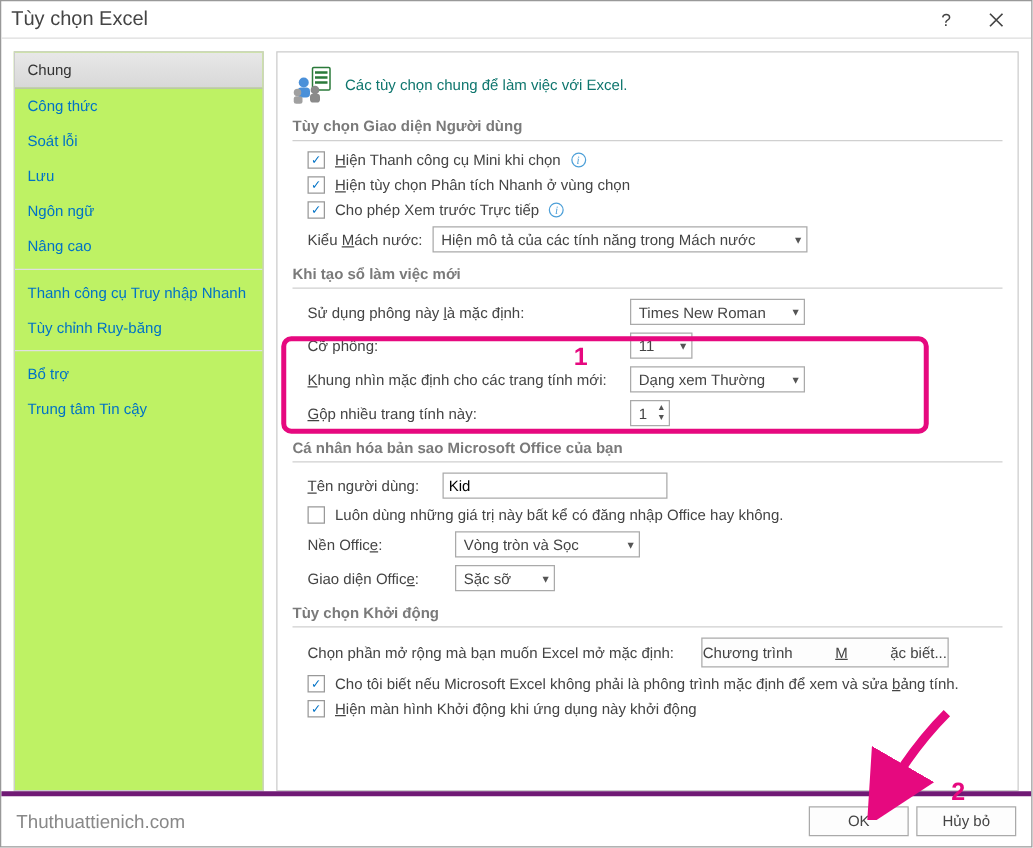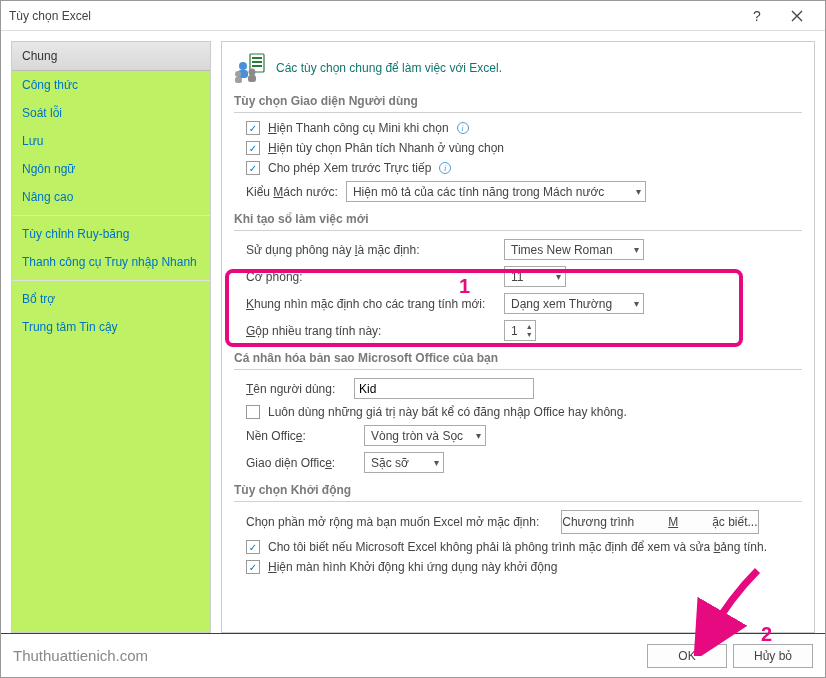--- a/index.html
+++ b/index.html
@@ -14,21 +14,21 @@
     position: relative;
     border: 1px solid #999;
   }
   .titlebar {
     height: 30px;
     display: flex;
     align-items: center;
     padding: 0 8px;
     border-bottom: 1px solid #ddd;
   }
-  .titlebar .title { flex: 1; font-size: 12px; }
+  .titlebar .title { flex: 1; font-size: 16px; }
   .titlebar .tbtn {
     width: 40px; height: 30px;
     display: flex; align-items: center; justify-content: center;
     font-size: 14px; color: #444;
   }
   .body {
     display: flex;
     height: 602px;
     padding: 10px 10px 0 10px;
     gap: 10px;
@@ -155,21 +155,21 @@
     position: absolute;
     left: 680px; top: 565px;
     width: 90px; height: 90px;
     z-index: 11;
     pointer-events:none;
   }
   .footer {
     position: absolute;
     bottom: 0; left: 0; right: 0;
     height: 44px;
-    border-top: 1px solid #701a75;
+    border-top: 4px solid #701a75;
     display: flex;
     align-items: center;
     padding: 0 12px;
     gap: 6px;
   }
   .footer .watermark { flex:1; color:#888; font-size:15px; }
   .btn {
     border: 1px solid #aaa;
     background: #fdfdfd;
     height: 24px;
@@ -195,22 +195,22 @@
 
 <div class="body">
   <div class="sidebar">
     <div class="sidebar-item selected">Chung</div>
     <div class="sidebar-item">Công thức</div>
     <div class="sidebar-item">Soát lỗi</div>
     <div class="sidebar-item">Lưu</div>
     <div class="sidebar-item">Ngôn ngữ</div>
     <div class="sidebar-item">Nâng cao</div>
     <div class="sidebar-sep"></div>
+    <div class="sidebar-item">Thanh công cụ Truy nhập Nhanh</div>
     <div class="sidebar-item">Tùy chỉnh Ruy-băng</div>
-    <div class="sidebar-item">Thanh công cụ Truy nhập Nhanh</div>
     <div class="sidebar-sep"></div>
     <div class="sidebar-item">Bổ trợ</div>
     <div class="sidebar-item">Trung tâm Tin cậy</div>
   </div>
 
   <div class="main">
     <div class="header-row">
       <span class="header-icon">
         <svg width="32" height="32" viewBox="0 0 32 32">
           <rect x="16" y="2" width="14" height="18" rx="1" fill="#fff" stroke="#2a7a3a" stroke-width="1.2"></rect>
@@ -254,21 +254,21 @@
     <div class="row indent">
       <span class="label-col">
         <span>Sử dụng phông này </span><span class="ul">l</span><span>à mặc định:</span>
       </span>
       <span class="combo" style="width:140px">Times New Roman</span>
     </div>
     <div class="row indent">
       <span class="label-col">
         <span>Cỡ phôn</span><span class="ul">g</span><span>:</span>
       </span>
-      <span class="combo" style="width:62px">11</span>
+      <span class="combo" style="width:50px">11</span>
     </div>
     <div class="row indent">
       <span class="label-col">
         <span class="ul">K</span><span>hung nhìn mặc định cho các trang tính mới:</span>
       </span>
       <span class="combo" style="width:140px">Dạng xem Thường</span>
     </div>
     <div class="row indent">
       <span class="label-col">
         <span class="ul">G</span><span>ộp nhiều trang tính này:</span>
@@ -290,21 +290,21 @@
       <input class="input" style="width: 180px;" value="Kid">
     </div>
     <div class="row indent" style="">
       <span class="check"></span>
       <span>Luôn dùng những giá trị này bất kể có đăng nhập Office hay không.</span>
     </div>
     <div class="row indent">
       <span style="width:110px">
         <span>Nền Offic</span><span class="ul">e</span><span>:</span>
       </span>
-      <span class="combo" style="width:122px">Vòng tròn và Sọc</span>
+      <span class="combo" style="width:148px">Vòng tròn và Sọc</span>
     </div>
     <div class="row indent">
       <span style="width:110px">
         <span>Giao diện Offic</span><span class="ul">e</span><span>:</span>
       </span>
       <span class="combo" style="width:80px">Sặc sỡ</span>
     </div>
 
     <div class="section-title">Tùy chọn Khởi động</div>
     <div class="row indent">

